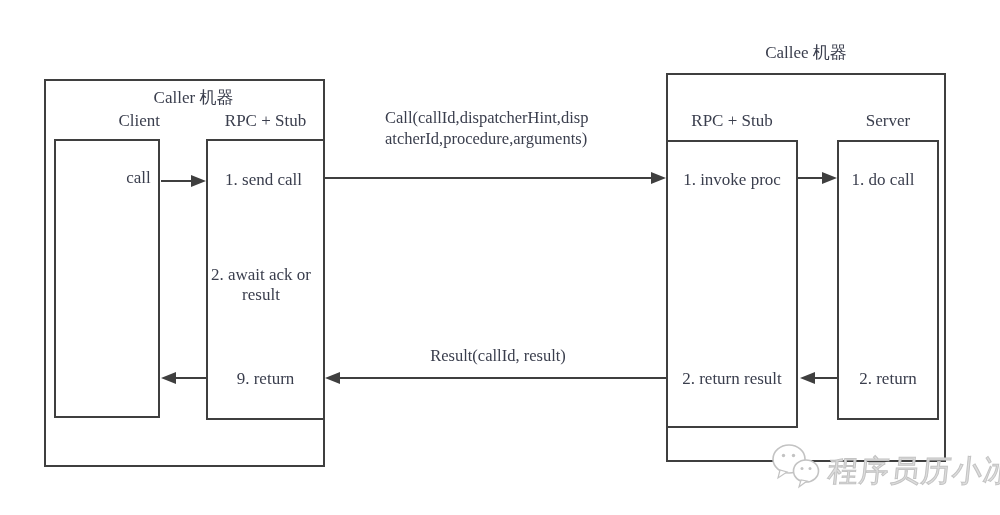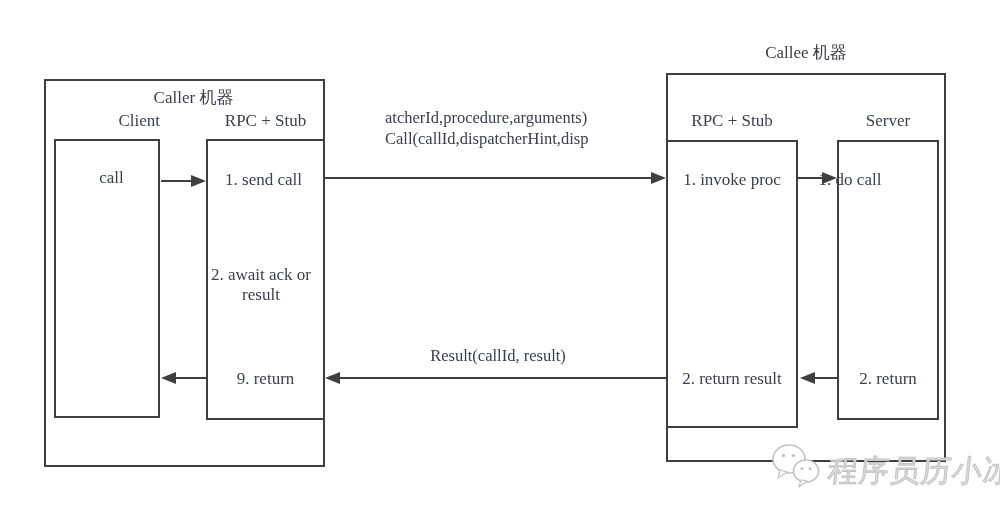--- a/index.html
+++ b/index.html
@@ -29,39 +29,39 @@
 
 <div class="stage">
 
   <div class="txt" style="left:53px;top:48px;width:281px;margin-top:40px;">Caller 机器</div>
   <div class="box" style="left:44px;top:79px;width:281px;height:388px;"></div>
 
   <div class="txt" style="left:54px;top:111px;width:106px;text-align:right;">Client</div>
   <div class="txt" style="left:206px;top:111px;width:119px;">RPC + Stub</div>
 
   <div class="box" style="left:54px;top:139px;width:106px;height:279px;"></div>
-  <div class="txt" style="left:54px;top:168px;width:115px;">call</div>
+  <div class="txt" style="left:54px;top:168px;width:115px;padding-left:27px;">call</div>
 
   <div class="box" style="left:206px;top:139px;width:119px;height:281px;"></div>
   <div class="txt" style="left:206px;top:170px;width:115px;">1. send call</div>
   <div class="txt" style="left:209px;top:265px;width:104px;">2. await ack or result</div>
   <div class="txt" style="left:206px;top:369px;width:119px;">9. return</div>
 
   <div class="txt" style="left:666px;top:43px;width:280px;font-family:Liberation Serif, serif;">Callee 机器</div>
   <div class="box" style="left:666px;top:73px;width:280px;height:389px;"></div>
 
   <div class="txt" style="left:666px;top:111px;width:132px;">RPC + Stub</div>
   <div class="txt" style="left:837px;top:111px;width:102px;">Server</div>
 
   <div class="box" style="left:666px;top:140px;width:132px;height:288px;"></div>
   <div class="txt" style="left:666px;top:170px;width:132px;">1. invoke proc</div>
   <div class="txt" style="left:666px;top:369px;width:132px;">2. return result</div>
 
   <div class="box" style="left:837px;top:140px;width:102px;height:280px;"></div>
-  <div class="txt" style="left:793px;top:170px;width:92px;padding-left:11px;">1. do call</div>
+  <div class="txt" style="left:837px;top:170px;width:92px;">1. do call</div>
   <div class="txt" style="left:837px;top:369px;width:102px;">2. return</div>
 
   <div>
     <div class="aline" style="left:161px;top:180px;width:32px;"></div>
     <div class="ahead-r" style="left:191px;top:175px;"></div>
   </div>
 
   <div>
     <div class="aline" style="left:325px;top:177px;width:327px;"></div>
     <div class="ahead-r" style="left:651px;top:172px;"></div>
@@ -81,22 +81,22 @@
     <div class="ahead-l" style="left:325px;top:372px;"></div>
     <div class="aline" style="left:339px;top:377px;width:327px;"></div>
   </div>
 
   <div>
     <div class="ahead-l" style="left:161px;top:372px;"></div>
     <div class="aline" style="left:175px;top:377px;width:31px;"></div>
   </div>
 
   <div class="txt txt-left" style="left:385px;top:107px;width:240px;font-size:16.5px;line-height:21px;">
+    <div>Call(callId,dispatcherHint,disp</div>
     <div>atcherId,procedure,arguments)</div>
-    <div>Call(callId,dispatcherHint,disp</div>
   </div>
   <div class="txt" style="left:414px;top:346px;width:168px;font-size:16.5px;">Result(callId, result)</div>
 
   <div class="watermark">
     <svg width="56" height="56" viewBox="0 0 56 56">
       <g stroke="#c3c3c3" stroke-width="1.6" fill="#ffffff">
         <ellipse cx="21" cy="21" rx="16" ry="14"></ellipse>
         <polygon points="12,32 10,40 19,34" stroke-width="1.2"></polygon>
         <ellipse cx="38" cy="33" rx="12.5" ry="11"></ellipse>
         <polygon points="33,42 31,49 39,43" stroke-width="1.2"></polygon>

